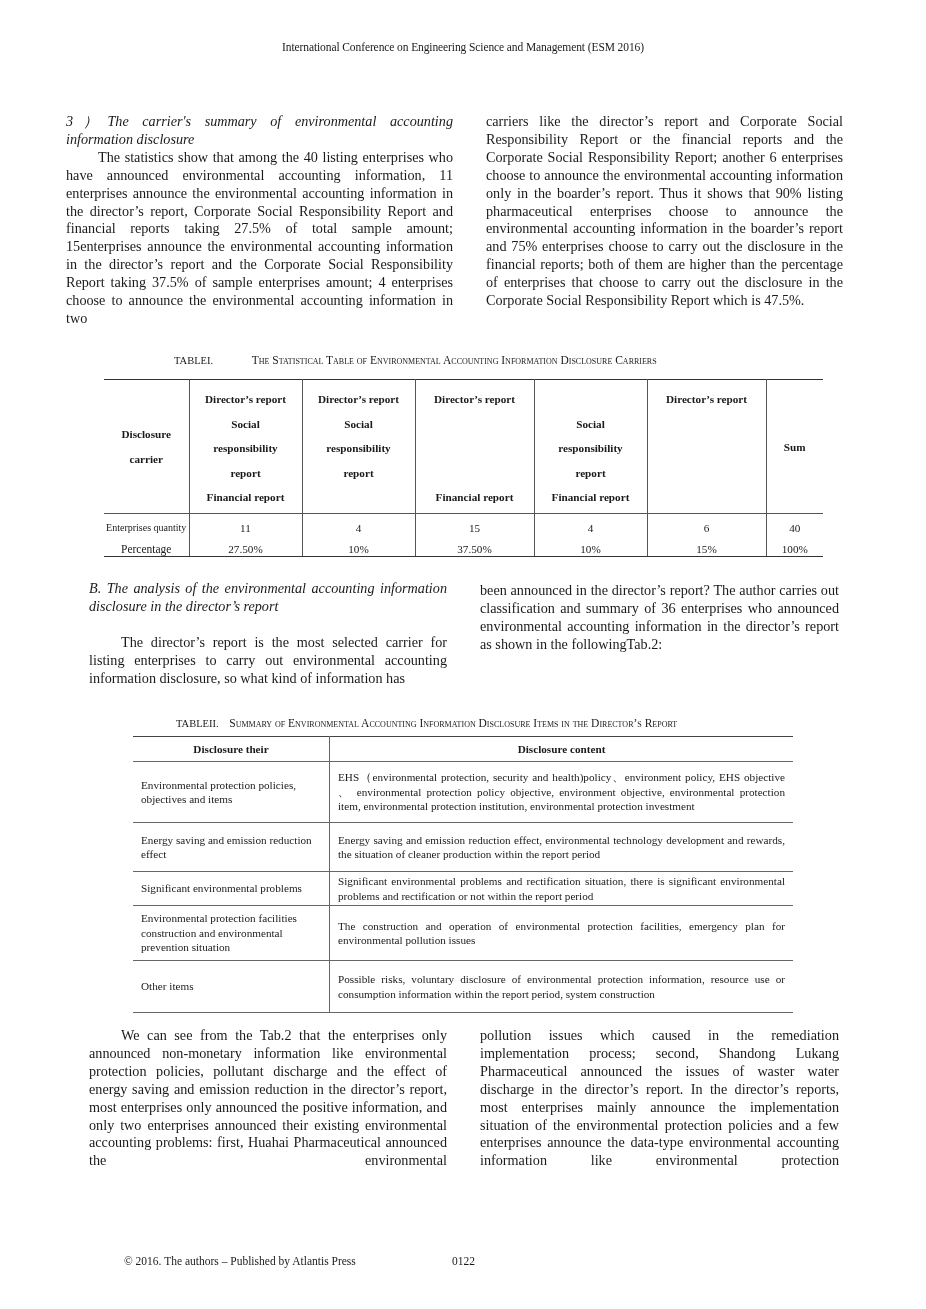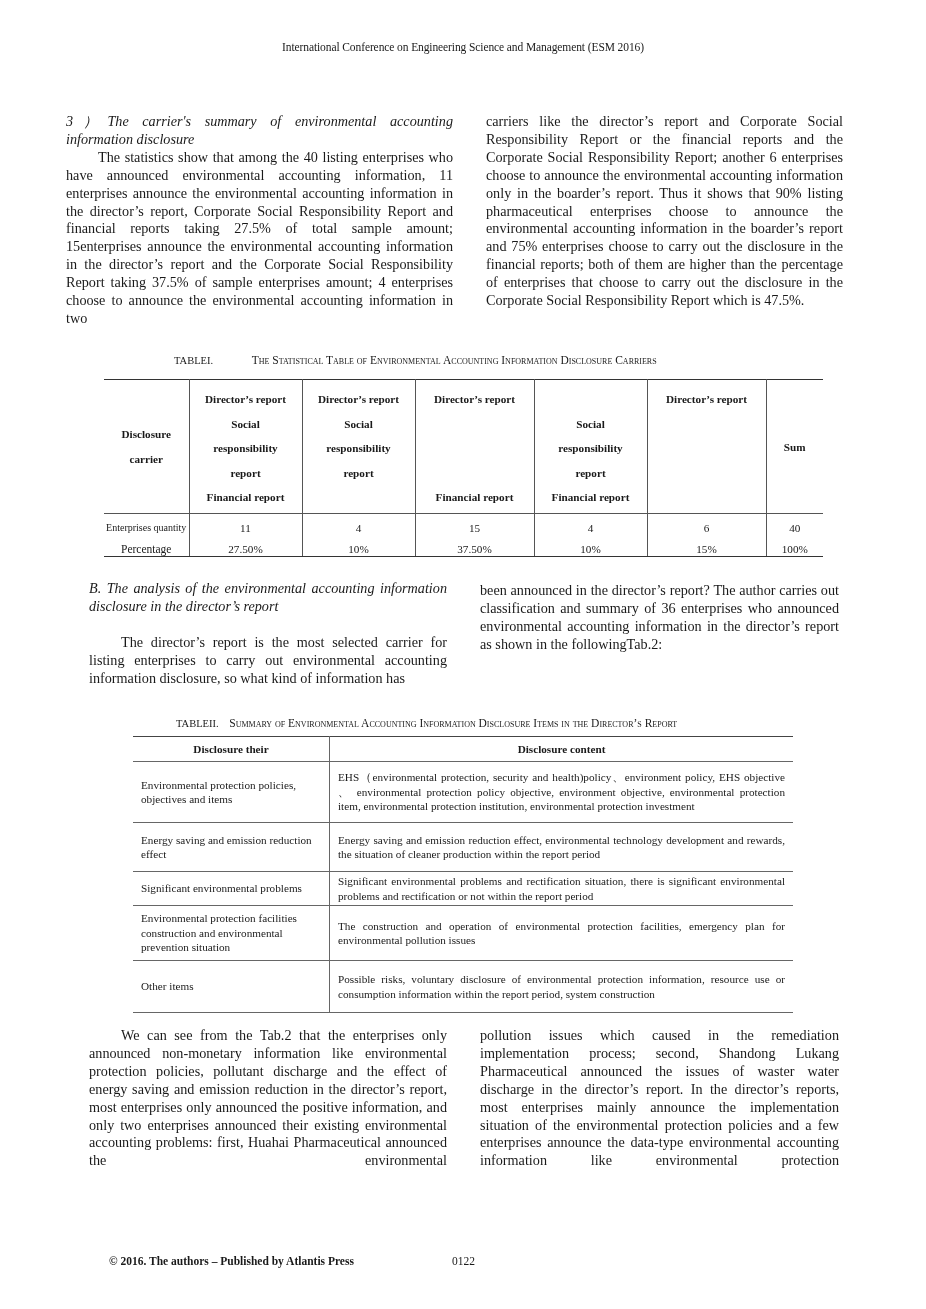--- a/index.html
+++ b/index.html
@@ -189,14 +189,14 @@
   </tbody>
 </table>
 
 <div class="abs col" style="left:89px; top:1027px; width:358px;">
   <p class="indent justify-last">We can see from the Tab.2 that the enterprises only announced non-monetary information like environmental protection policies, pollutant discharge and the effect of energy saving and emission reduction in the director’s report, most enterprises only announced the positive information, and only two enterprises announced their existing environmental accounting problems: first, Huahai Pharmaceutical announced the environmental</p>
 </div>
 <div class="abs col" style="left:480px; top:1027px; width:359px;">
   <p class="justify-last">pollution issues which caused in the remediation implementation process; second, Shandong Lukang Pharmaceutical announced the issues of waster water discharge in the director’s report. In the director’s reports, most enterprises mainly announce the implementation situation of the environmental protection policies and a few enterprises announce the data-type environmental accounting information like environmental protection</p>
 </div>
 
-<div class="abs footer" style="left:109px;font-weight:bold;">© 2016.  The authors – Published by Atlantis Press</div>
+<div class="abs footer" style="left:124px;">© 2016.  The authors – Published by Atlantis Press</div>
 <div class="abs footer" style="left:452px;">0122</div>
 
 </body></html>

